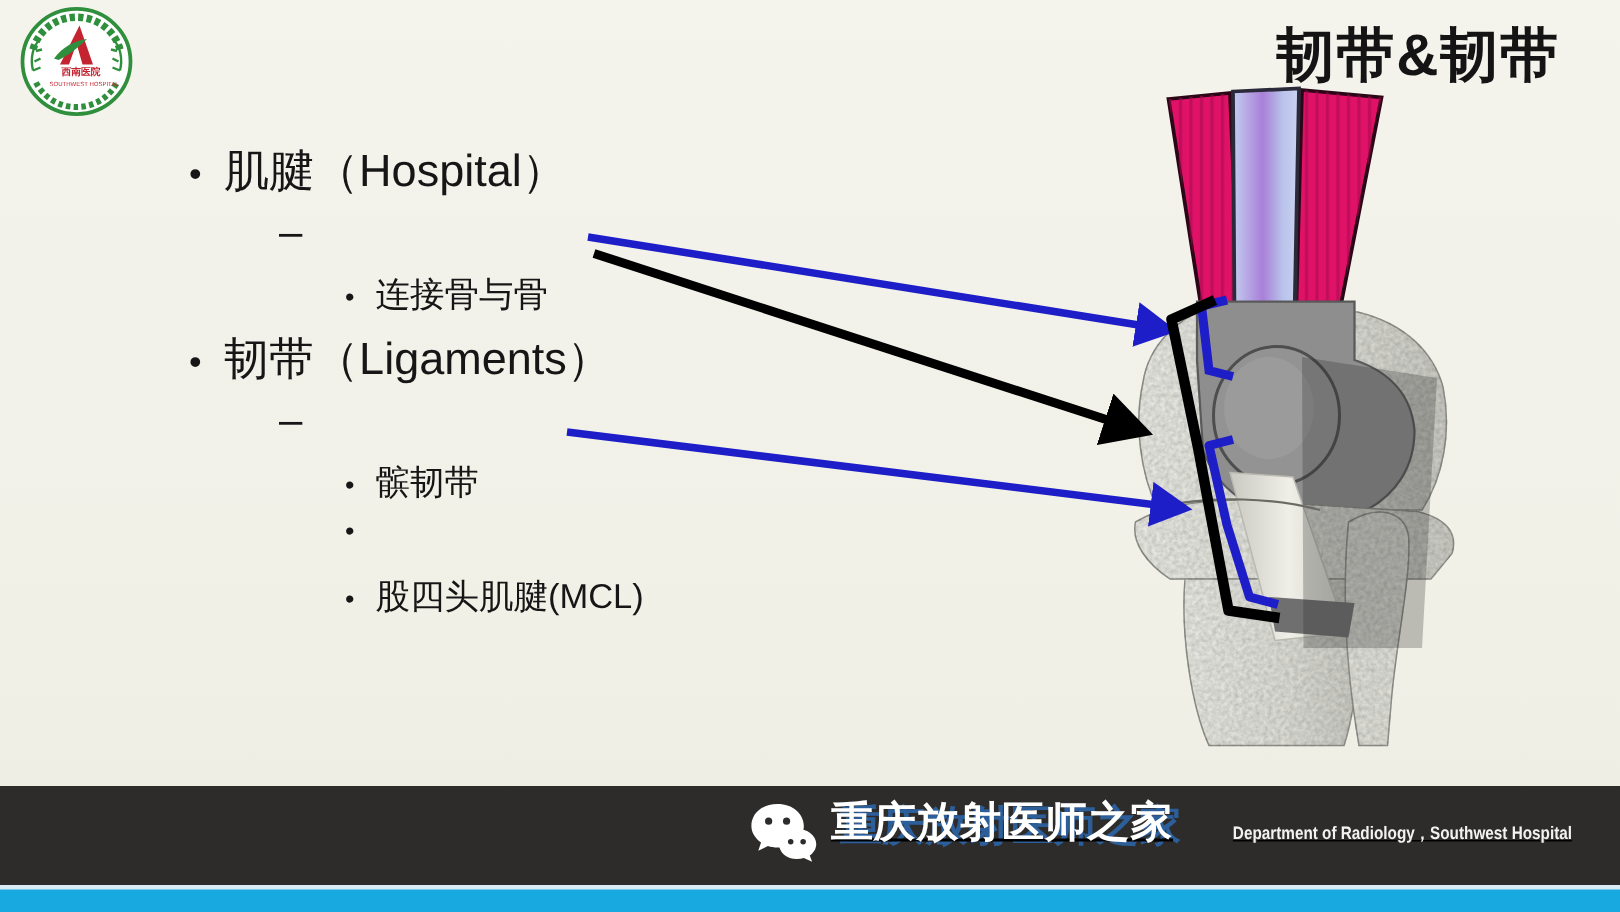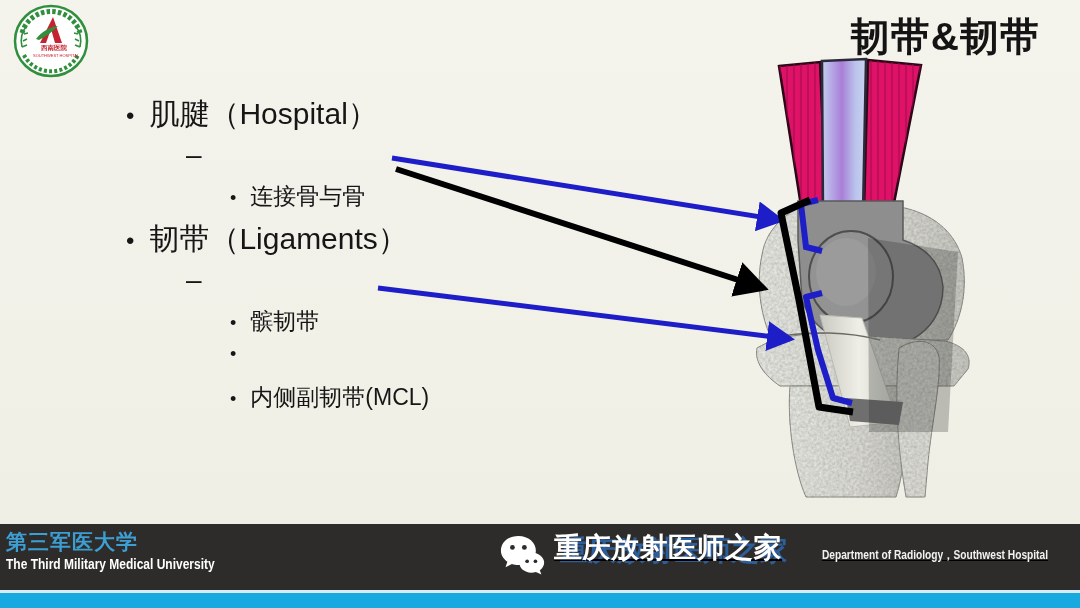--- a/index.html
+++ b/index.html
@@ -82,21 +82,21 @@
       </div>
     <div class="row l3">
         <span class="b">•</span>
         <span>髌韧带</span>
       </div>
     <div class="row l3">
         <span class="b">•</span>
       </div>
     <div class="row l3">
         <span class="b">•</span>
-        <span>内侧副韧带(MCL)</span>
+        <span>股四头肌腱(MCL)</span>
       </div>
   </div>
 
   <svg class="knee" viewBox="740 40 300 470">
     <defs>
       <linearGradient id="centerTendon" x1="0" y1="0" x2="1" y2="0">
         <stop offset="0" stop-color="#C3CEF0"></stop>
           <stop offset="0.45" stop-color="#A97FD8"></stop>
         <stop offset="0.75" stop-color="#B9C2EA"></stop>
           <stop offset="1" stop-color="#CBD4F1"></stop>
@@ -170,24 +170,20 @@
     <line x1="378" y1="288" x2="790" y2="339" stroke="#1E1EC8" stroke-width="5" marker-end="url(#headBlue)"></line>
 
     <polyline points="818,200 801,204 806,247 822,251" fill="none" stroke="#1E1EC8" stroke-width="6" stroke-linejoin="miter"></polyline>
 
     <polyline points="810,200 781,213 799,300 819,407 853,412" fill="none" stroke="#000000" stroke-width="7" stroke-linejoin="round"></polyline>
 
     <polyline points="822,293 806,297 818,350 833,398 852,403" fill="none" stroke="#1E1EC8" stroke-width="6" stroke-linejoin="round"></polyline>
   </svg>
 
   <div class="footer">
-    <div class="univ">
-      <div class="univ-cn">第三军医大学</div>
-      <div class="univ-en">The Third Military Medical University</div>
-    </div>
     <div class="radiology">
       <svg class="wechat" viewBox="0 0 50 52">
         <path d="M20,2 C9,2 1,9 1,18 C1,23 4,27 8,30 L6,36 L13,32.5 C15,33.2 17.5,33.6 20,33.6 C31,33.6 39,26.5 39,18 C39,9 31,2 20,2 Z" fill="#FFFFFF"></path>
         <circle cx="13.5" cy="14.5" r="2.6" fill="#2D2C2A"></circle>
         <circle cx="26.5" cy="14.5" r="2.6" fill="#2D2C2A"></circle>
         <path d="M36,20 C28.5,20 23,25 23,31 C23,37 28.5,42 36,42 C37.8,42 39.5,41.7 41,41.2 L47,44 L45.3,39.4 C48.2,37.3 50,34.3 50,31 C50,25 43.5,20 36,20 Z" fill="#FFFFFF" transform="translate(-2,0)"></path>
         <circle cx="29.5" cy="29.5" r="2" fill="#2D2C2A"></circle>
         <circle cx="38.5" cy="29.5" r="2" fill="#2D2C2A"></circle>
       </svg>
       <div class="rad-col">

